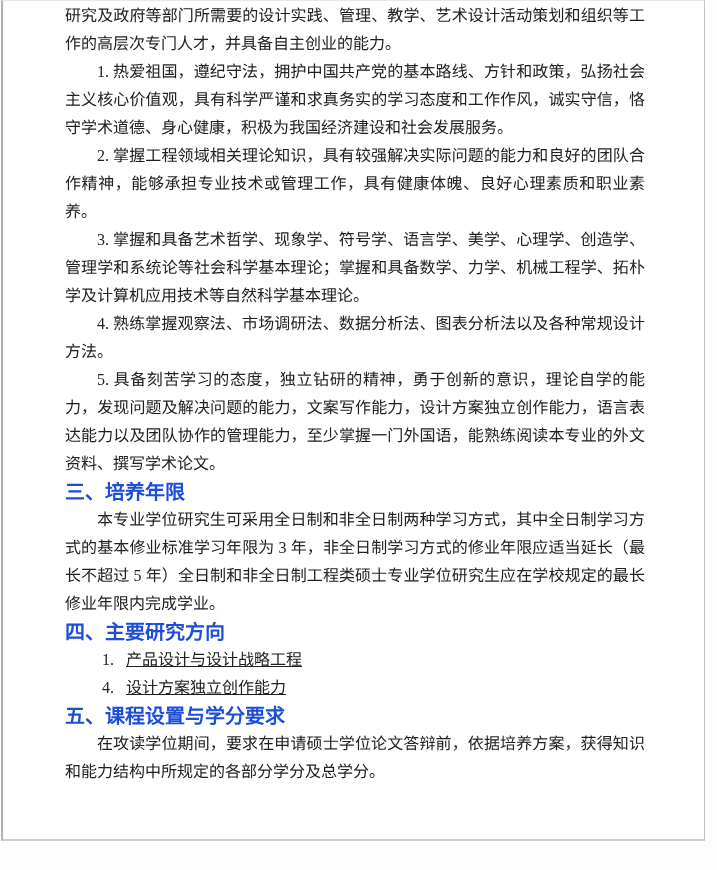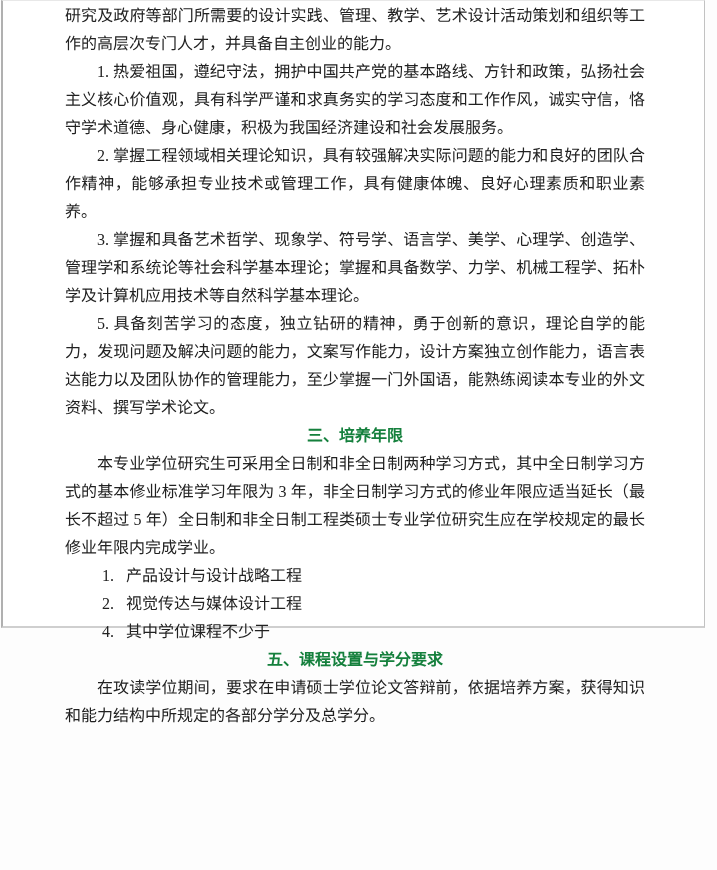--- a/index.html
+++ b/index.html
@@ -5,88 +5,88 @@
   * { margin: 0; padding: 0; box-sizing: border-box; }
   html, body {
     width: 717px; height: 870px;
     background: #fdfdfd;
     overflow: hidden;
     font-family: "Liberation Serif", "DejaVu Serif", serif;
   }
   .page {
     position: absolute;
     left: 1px; top: 0;
-    width: 704px; height: 628px;
+    width: 704px; height: 841px;
     background: #ffffff;
     border-left: 2px solid #b0b0b0;
     border-right: 1px solid #c2c2c2;
     border-top: 1px solid #e8e8e8;
     border-bottom: 2px solid #cfcfcf;
   }
   .content {
     position: absolute;
     left: 62px; top: 1px;
     width: 580px;
     font-size: 16px;
     line-height: 28px;
     color: #212121;
     text-align: justify;
   }
   .para { text-align: justify; }
   .para.indent { text-indent: 2em; }
   .heading {
     font-family: "Liberation Sans", "DejaVu Sans", sans-serif;
     font-weight: bold;
-    font-size: 16px;
-    color: #15803d;
-    text-align: center;
+    font-size: 20px;
+    color: #1d4ed8;
+    text-align: left;
   }
   .list-item {
     padding-left: 37px;
     text-align: left;
     white-space: nowrap;
+    text-decoration: underline;
   }
   .list-item .num {
     display: inline-block;
     margin-right: 12px;
   }
 </style>
 </head>
 <body>
 
 <div class="page">
   <div class="content">
 
     <p class="para">研究及政府等部门所需要的设计实践、管理、教学、艺术设计活动策划和组织等工作的高层次专门人才，并具备自主创业的能力。</p>
 
     <p class="para indent">1. 热爱祖国，遵纪守法，拥护中国共产党的基本路线、方针和政策，弘扬社会主义核心价值观，具有科学严谨和求真务实的学习态度和工作作风，诚实守信，恪守学术道德、身心健康，积极为我国经济建设和社会发展服务。</p>
 
     <p class="para indent">2. 掌握工程领域相关理论知识，具有较强解决实际问题的能力和良好的团队合作精神，能够承担专业技术或管理工作，具有健康体魄、良好心理素质和职业素养。</p>
 
     <p class="para indent">3. 掌握和具备艺术哲学、现象学、符号学、语言学、美学、心理学、创造学、管理学和系统论等社会科学基本理论；掌握和具备数学、力学、机械工程学、拓朴学及计算机应用技术等自然科学基本理论。</p>
 
+    <p class="para indent">4. 熟练掌握观察法、市场调研法、数据分析法、图表分析法以及各种常规设计方法。</p>
 
     <p class="para indent">5. 具备刻苦学习的态度，独立钻研的精神，勇于创新的意识，理论自学的能力，发现问题及解决问题的能力，文案写作能力，设计方案独立创作能力，语言表达能力以及团队协作的管理能力，至少掌握一门外国语，能熟练阅读本专业的外文资料、撰写学术论文。</p>
 
     <h3 class="heading">三、培养年限</h3>
 
     <p class="para indent">本专业学位研究生可采用全日制和非全日制两种学习方式，其中全日制学习方式的基本修业标准学习年限为 3 年，非全日制学习方式的修业年限应适当延长（最长不超过 5 年）全日制和非全日制工程类硕士专业学位研究生应在学校规定的最长修业年限内完成学业。</p>
 
+    <h3 class="heading">四、主要研究方向</h3>
 
     <div class="list-item">
       <span class="num">1.</span><span>产品设计与设计战略工程</span>
     </div>
 
-    <div class="list-item">
-      <span class="num">2.</span><span>视觉传达与媒体设计工程</span>
-    </div>
 
 
     <div class="list-item">
-      <span class="num">4.</span><span>其中学位课程不少于</span>
+      <span class="num">4.</span><span>设计方案独立创作能力</span>
     </div>
 
     <h3 class="heading">五、课程设置与学分要求</h3>
 
 
     <p class="para indent">在攻读学位期间，要求在申请硕士学位论文答辩前，依据培养方案，获得知识和能力结构中所规定的各部分学分及总学分。</p>
 
   </div>
 </div>
 

